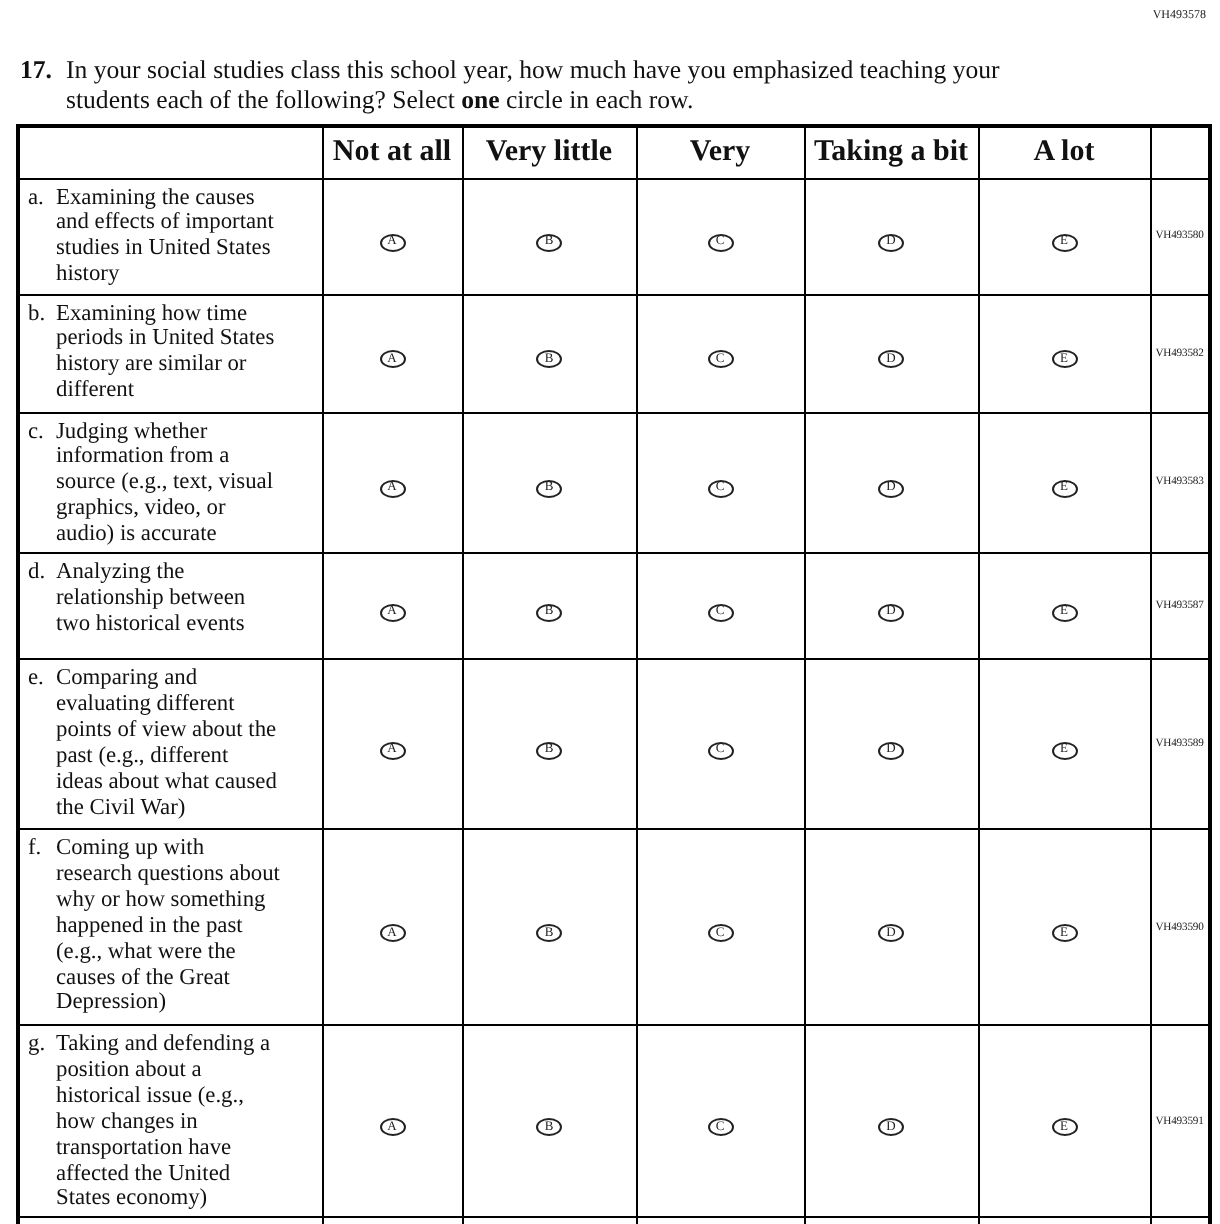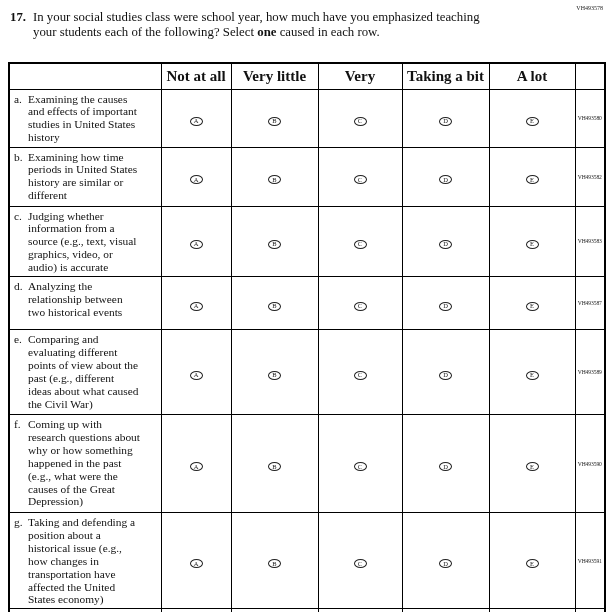--- a/index.html
+++ b/index.html
@@ -16,21 +16,21 @@
   .top-code {
     position: absolute;
     top: 5px;
     right: 7px;
     font-size: 6px;
     color: #222222;
   }
   .question {
     position: absolute;
     left: 10px;
-    top: 10px;
+    top: 28px;
     display: flex;
     gap: 7px;
     font-size: 12.8px;
     line-height: 15px;
   }
   .qnum { font-weight: bold; }
   .qtext { width: 472px; }
   table.grid {
     position: absolute;
     left: 8px;
@@ -90,21 +90,21 @@
   tr.partial { height: 14px; }
 </style>
 </head>
 <body>
 
 <div class="page">
   <div class="top-code">VH493578</div>
 
   <div class="question">
     <span class="qnum">17.</span>
-    <div class="qtext"><span>In your social studies class were school year, how much have you emphasized teaching your students each of the following? Select </span><b>one</b><span> caused in each row.</span></div>
+    <div class="qtext"><span>In your social studies class this school year, how much have you emphasized teaching your students each of the following? Select </span><b>one</b><span> circle in each row.</span></div>
   </div>
 
   <table class="grid">
     <colgroup>
       <col style="width:152px">
         <col style="width:70px">
         <col style="width:87px">
         <col style="width:84px">
         <col style="width:87px">
         <col style="width:86px">

